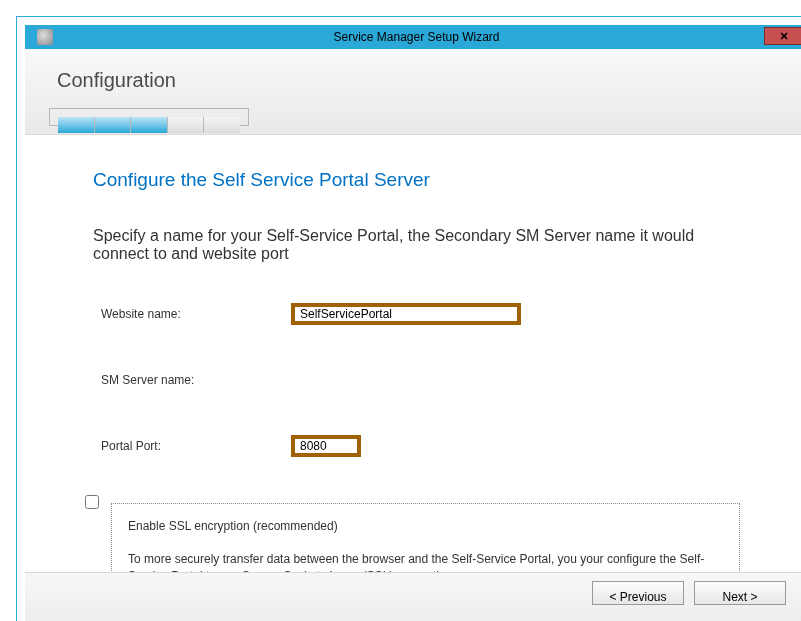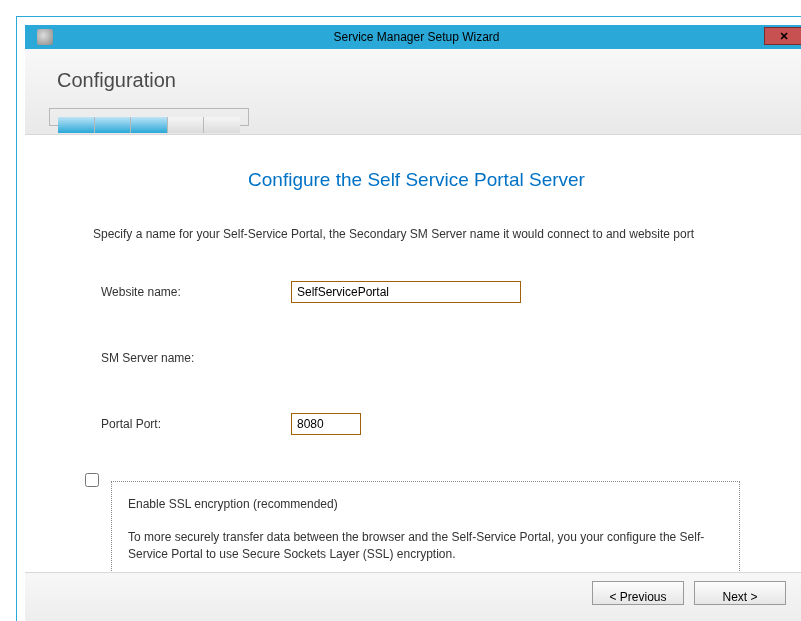--- a/index.html
+++ b/index.html
@@ -86,42 +86,41 @@
       flex: 1;
       padding: 26px 60px 10px 60px;
       background: #fff;
       overflow: auto;
     }
     .content h2 {
       color: #0072c6;
       font-size: 19px;
       font-weight: normal;
       margin-bottom: 20px;
-      text-align: center;
     }
     .instruct {
-      font-size: 12px;
+      font-size: 16px;
       color: #333;
       margin-bottom: 20px;
     }
     .form-row {
       display: flex;
       align-items: center;
       margin-bottom: 20px;
       gap: 48px;
     }
     .form-row label {
       width: 150px;
       font-size: 12px;
       color: #333;
     }
     .form-row input[type="text"] {
       width: 230px;
       height: 22px;
-      border: 1px solid #a16207;
+      border: 4px solid #a16207;
       padding: 0 5px;
       font-size: 12px;
       font-family: inherit;
     }
     .form-row.port input[type="text"] { width: 70px; }
     .ssl-group {
       border: 1px dotted #888;
       padding: 6px 8px 8px 8px;
       margin: 6px 0 26px 0;
       position: relative;

